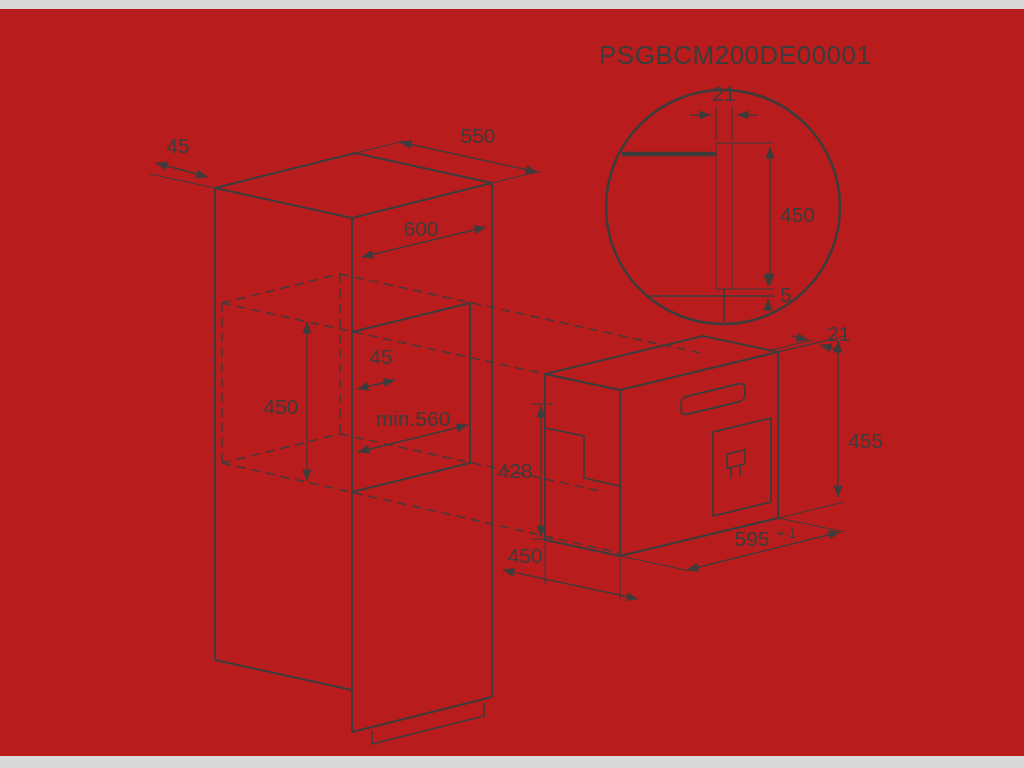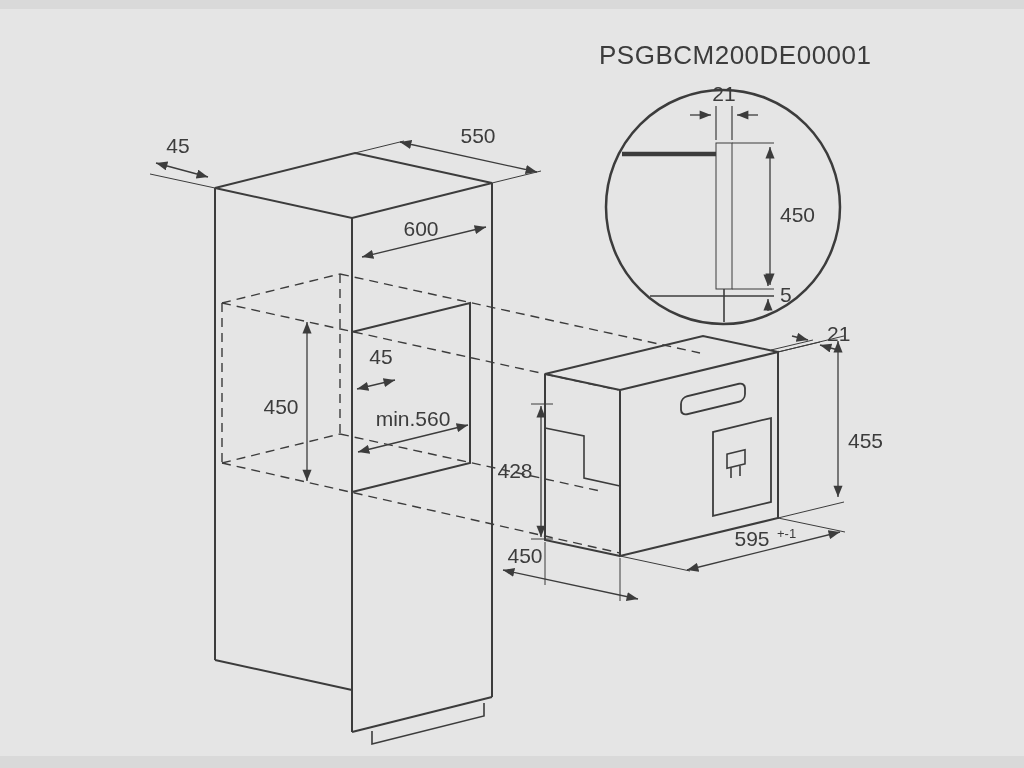--- a/index.html
+++ b/index.html
@@ -1,16 +1,16 @@
 <!DOCTYPE html>
 <html><head>
 <meta charset="utf-8">
 <style>
   html,body{margin:0;padding:0;background:#ffffff;}
-  .stage{position:relative;width:1024px;height:768px;background:#e5e5e5;overflow:hidden;
+  .stage{position:relative;width:1024px;height:768px;background:#b91c1c;overflow:hidden;
          font-family:"Liberation Sans", sans-serif;}
   svg{position:absolute;left:0;top:0;}
   .ln path, .ln line, .ln circle, .ln rect{stroke:#3c3c3c;fill:none;}
   text{fill:#3c3c3c;font-family:"Liberation Sans", sans-serif;}
   .dimtxt{font-size:21px;}
   .suptxt{font-size:13px;}
   .titletxt{font-size:26px;letter-spacing:0.5px;}
 </style>
 </head>
 <body>

